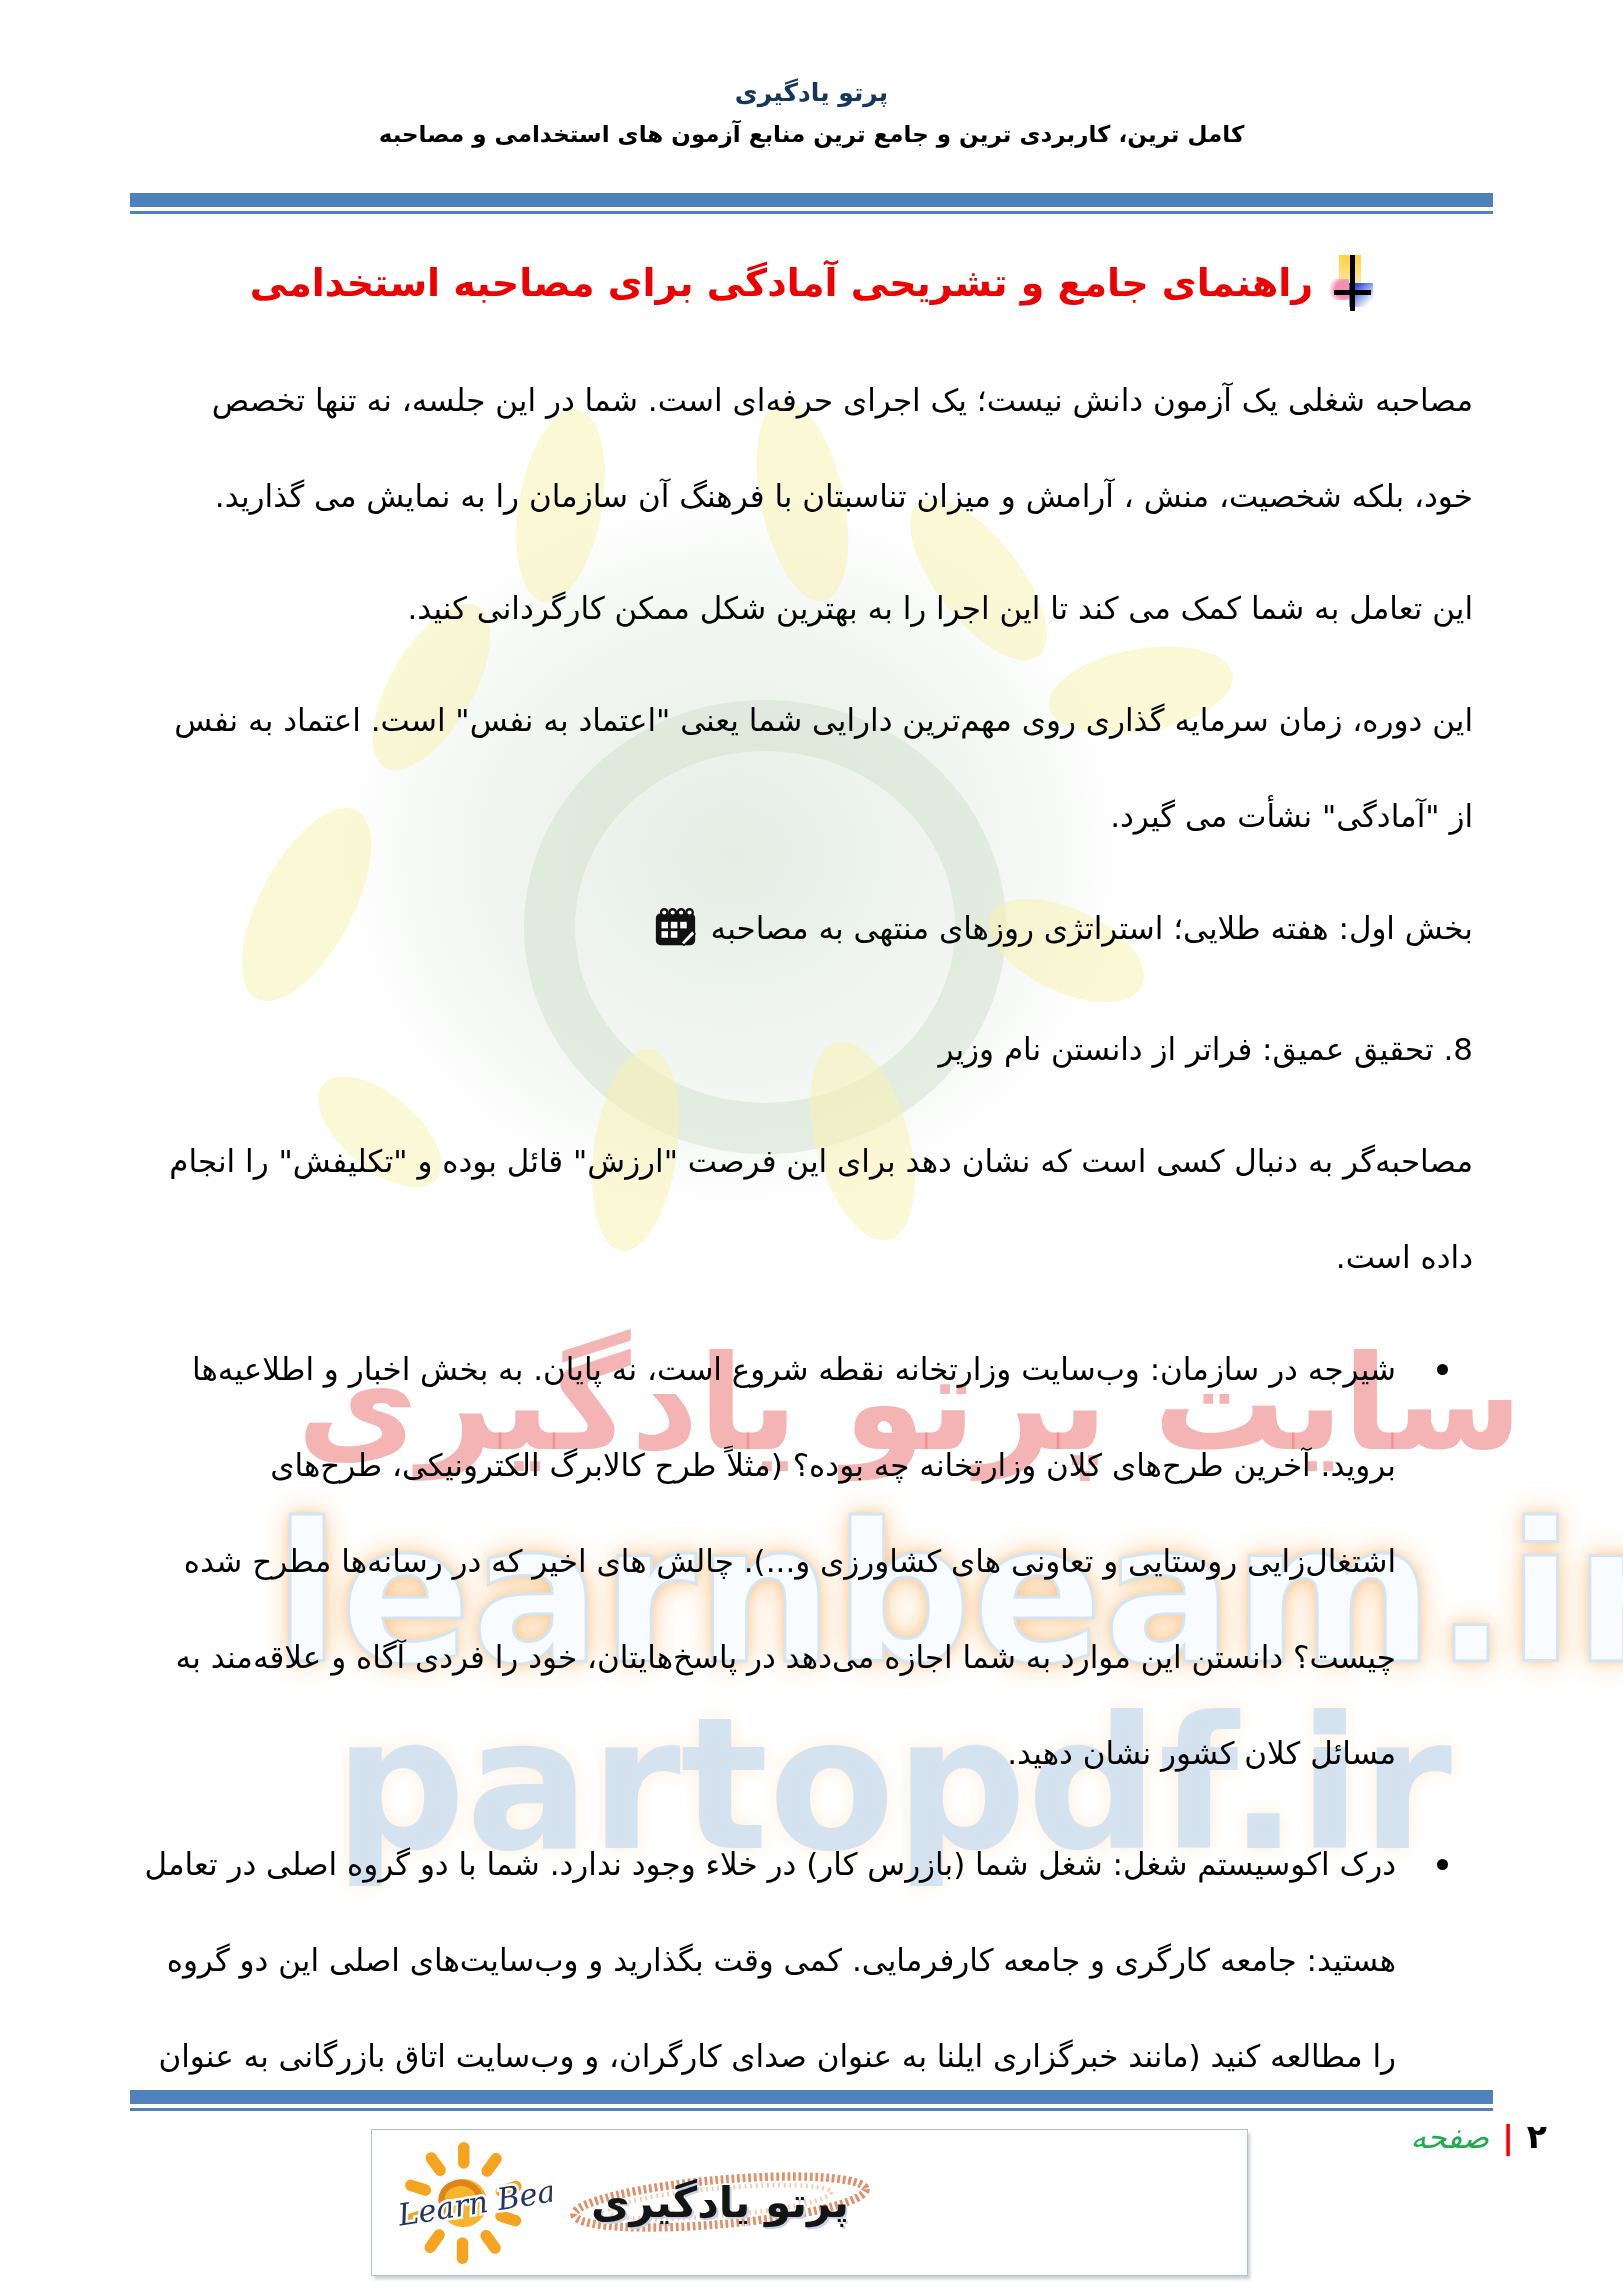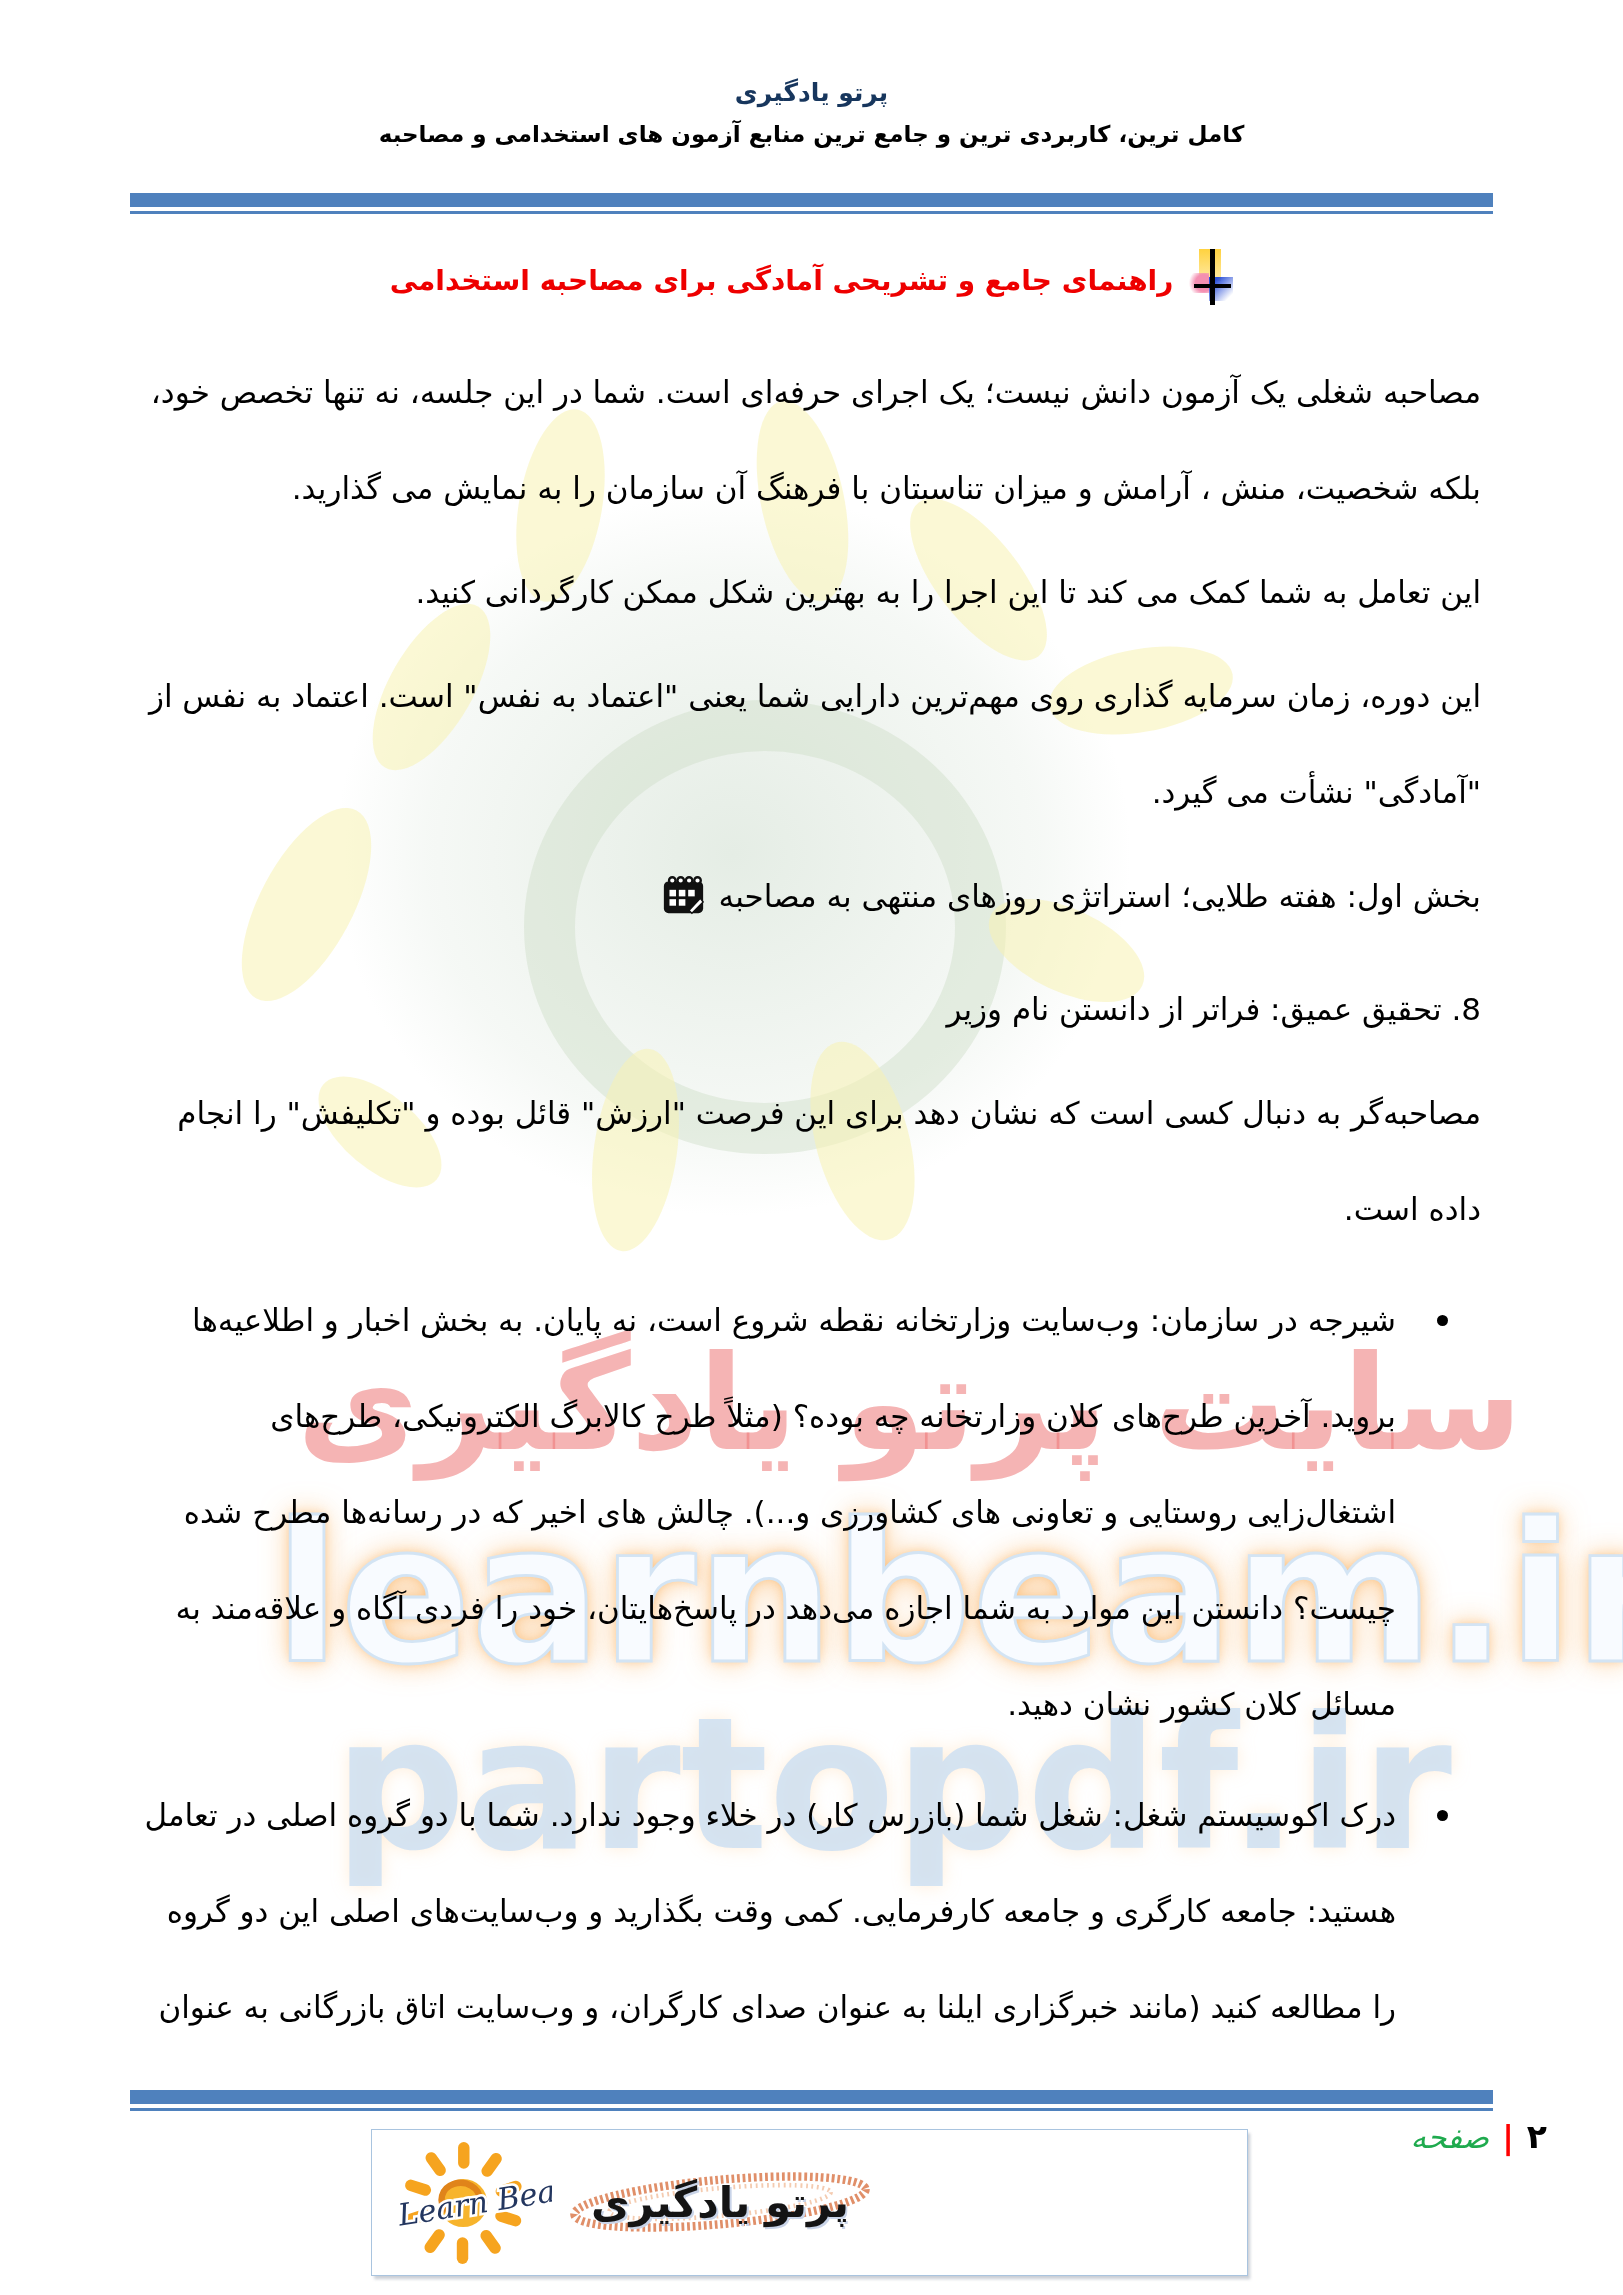--- a/index.html
+++ b/index.html
@@ -37,35 +37,35 @@
   .wm{position:absolute;z-index:1;pointer-events:none;white-space:nowrap;font-weight:bold;}
   .wm-pink{left:297px;top:1326px;font-size:132px;color:rgba(236,118,118,.55);letter-spacing:3.7px;}
   .wm-lb{left:274px;top:1482px;font-size:193px;direction:ltr;color:#f8fbff;
          -webkit-text-stroke:2.8px #d3e4f4;
          text-shadow:0 0 28px rgba(250,160,60,.55),0 0 9.3px rgba(250,170,80,.45);}
   .wm-pp{left:334px;top:1677px;font-size:184px;direction:ltr;color:rgba(202,222,243,.8);
          text-shadow:0 0 16.7px rgba(255,205,150,.35);}
 
   
   .doc-title{position:absolute;top:230px;left:0;right:0;text-align:center;z-index:2;
-             color:#ee0000;font-size:28px;font-weight:bold;}
+             color:#ee0000;font-size:38px;font-weight:bold;}
   .ti{position:relative;display:inline-block;width:45px;height:56px;vertical-align:-15px;margin-left:15px;}
   .ti span{position:absolute;display:block;}
   .ti-yellow{left:11px;top:0;width:22px;height:32px;background:linear-gradient(180deg,#ffd23f,#ffeaa6);}
   .ti-pink{left:0;top:24px;width:20.4px;height:20.4px;
            background:radial-gradient(circle at 75% 50%,#f48fb1 45%,rgba(244,143,177,0) 80%);}
   .ti-blue{left:20.4px;top:28px;width:24px;height:24px;
            background:linear-gradient(135deg,#2a4fd7 20%,rgba(90,130,240,0) 85%);}
   .ti-v{left:22px;top:0;width:4.6px;height:56px;background:#000;}
   .ti-h{left:5.6px;top:35px;width:37px;height:4.6px;background:#000;}
 
   
   .content{position:absolute;top:336px;right:134px;left:134px;bottom:218px;overflow:hidden;z-index:2;
            font-size:31px;line-height:96px;color:#000;text-align:right;}
-  .content p{margin:8px;}
+  .content p{margin:16px;}
   .cal{display:inline-block;vertical-align:-9.3px;margin-right:13px;}
   ul.bullets{list-style:none;margin:0;padding:0 93px 0 0;}
   ul.bullets li{position:relative;margin-top:15px;}
   ul.bullets li::before{content:"";position:absolute;right:-52px;top:43px;width:11px;height:11px;
                         border-radius:50%;background:#000;}
 
   
   .pagenum{position:absolute;top:2117px;right:76px;z-index:2;font-size:31px;direction:rtl;}
   .pn-num{color:#000;font-weight:bold;font-size:33px;}
   .pn-sep{color:#ff0000;font-weight:bold;margin:0 13px;font-size:32px;}

